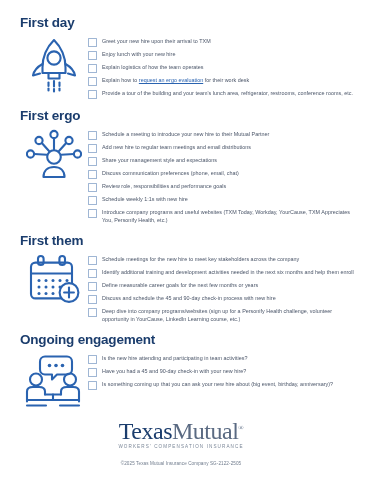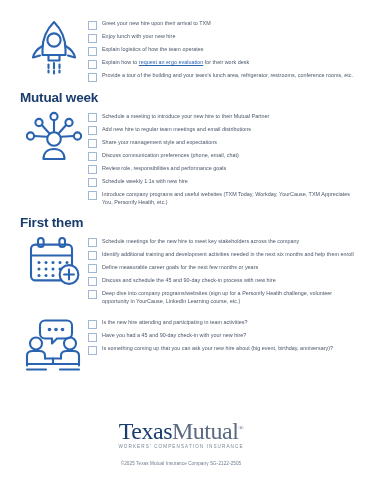--- a/index.html
+++ b/index.html
@@ -132,20 +132,21 @@
     color: #6f7b8c;
     letter-spacing: 0.1px;
   }
 </style>
 </head>
 <body>
 
 <div class="page">
 
   <div class="section">
+    <div class="section-title">First day</div>
     <div class="section-body">
       <div class="icon-wrap">
         <svg width="54" height="58" viewBox="0 0 54 58" fill="none" stroke="#2a63b0" stroke-width="2.1" stroke-linecap="round" stroke-linejoin="round">
           <path d="M27 4 C34 11 38.5 21 38.5 31.5 L38.5 37 L15.5 37 L15.5 31.5 C15.5 21 20 11 27 4 Z"></path>
           <circle cx="27" cy="22" r="6.6"></circle>
           <path d="M15.5 28 C11 30.5 7 34.5 6 39.5 L13 37.5"></path>
           <path d="M38.5 28 C43 30.5 47 34.5 48 39.5 L41 37.5"></path>
           <path d="M21.5 37 L21.5 42.5 L32.5 42.5 L32.5 37"></path>
           <path d="M27 45 L27 50.5"></path>
           <path d="M21.5 46.5 L21.5 50"></path>
@@ -180,21 +181,21 @@
         <div class="check-item">
           <span class="cb"></span>
           <span class="ci-text">Provide a tour of the building and your team's lunch area, refrigerator, restrooms, conference rooms, etc.</span>
         </div>
 
       </div>
     </div>
   </div>
 
   <div class="section">
-    <div class="section-title">Mutual week</div>
+    <div class="section-title">First ergo</div>
     <div class="section-body">
       <div class="icon-wrap">
         <svg width="56" height="52" viewBox="0 0 56 52" fill="none" stroke="#2a63b0" stroke-width="2.1" stroke-linecap="round" stroke-linejoin="round">
           <circle cx="28" cy="28" r="6.8"></circle>
           <path d="M17.5 48 C17.5 41.5 22 38 28 38 C34 38 38.5 41.5 38.5 48 Z"></path>
           <circle cx="28" cy="5.5" r="3.6"></circle>
           <circle cx="13" cy="11.5" r="3.6"></circle>
           <circle cx="43" cy="11.5" r="3.6"></circle>
           <circle cx="4.5" cy="25" r="3.6"></circle>
           <circle cx="51.5" cy="25" r="3.6"></circle>
@@ -289,20 +290,21 @@
         <div class="check-item">
           <span class="cb"></span>
           <span class="ci-text">Deep dive into company programs/websites (sign up for a Personify Health challenge, volunteer opportunity in YourCause, LinkedIn Learning course, etc.)</span>
         </div>
 
       </div>
     </div>
   </div>
 
   <div class="section">
+    <div class="section-title">Ongoing engagement</div>
     <div class="section-body">
       <div class="icon-wrap">
         <svg width="60" height="56" viewBox="0 0 60 56" fill="none" stroke="#2a63b0" stroke-width="2.1" stroke-linecap="round" stroke-linejoin="round">
           <path d="M21 3.5 L43 3.5 C45.8 3.5 48 5.7 48 8.5 L48 16.5 C48 19.3 45.8 21.5 43 21.5 L33 21.5 L28 26.5 L28 21.5 L21 21.5 C18.2 21.5 16 19.3 16 16.5 L16 8.5 C16 5.7 18.2 3.5 21 3.5 Z"></path>
           <g fill="#2a63b0" stroke="none">
             <circle cx="25.5" cy="12.5" r="1.8"></circle>
               <circle cx="32" cy="12.5" r="1.8"></circle>
               <circle cx="38.5" cy="12.5" r="1.8"></circle>
           </g>
           <circle cx="12" cy="26.5" r="6"></circle>

